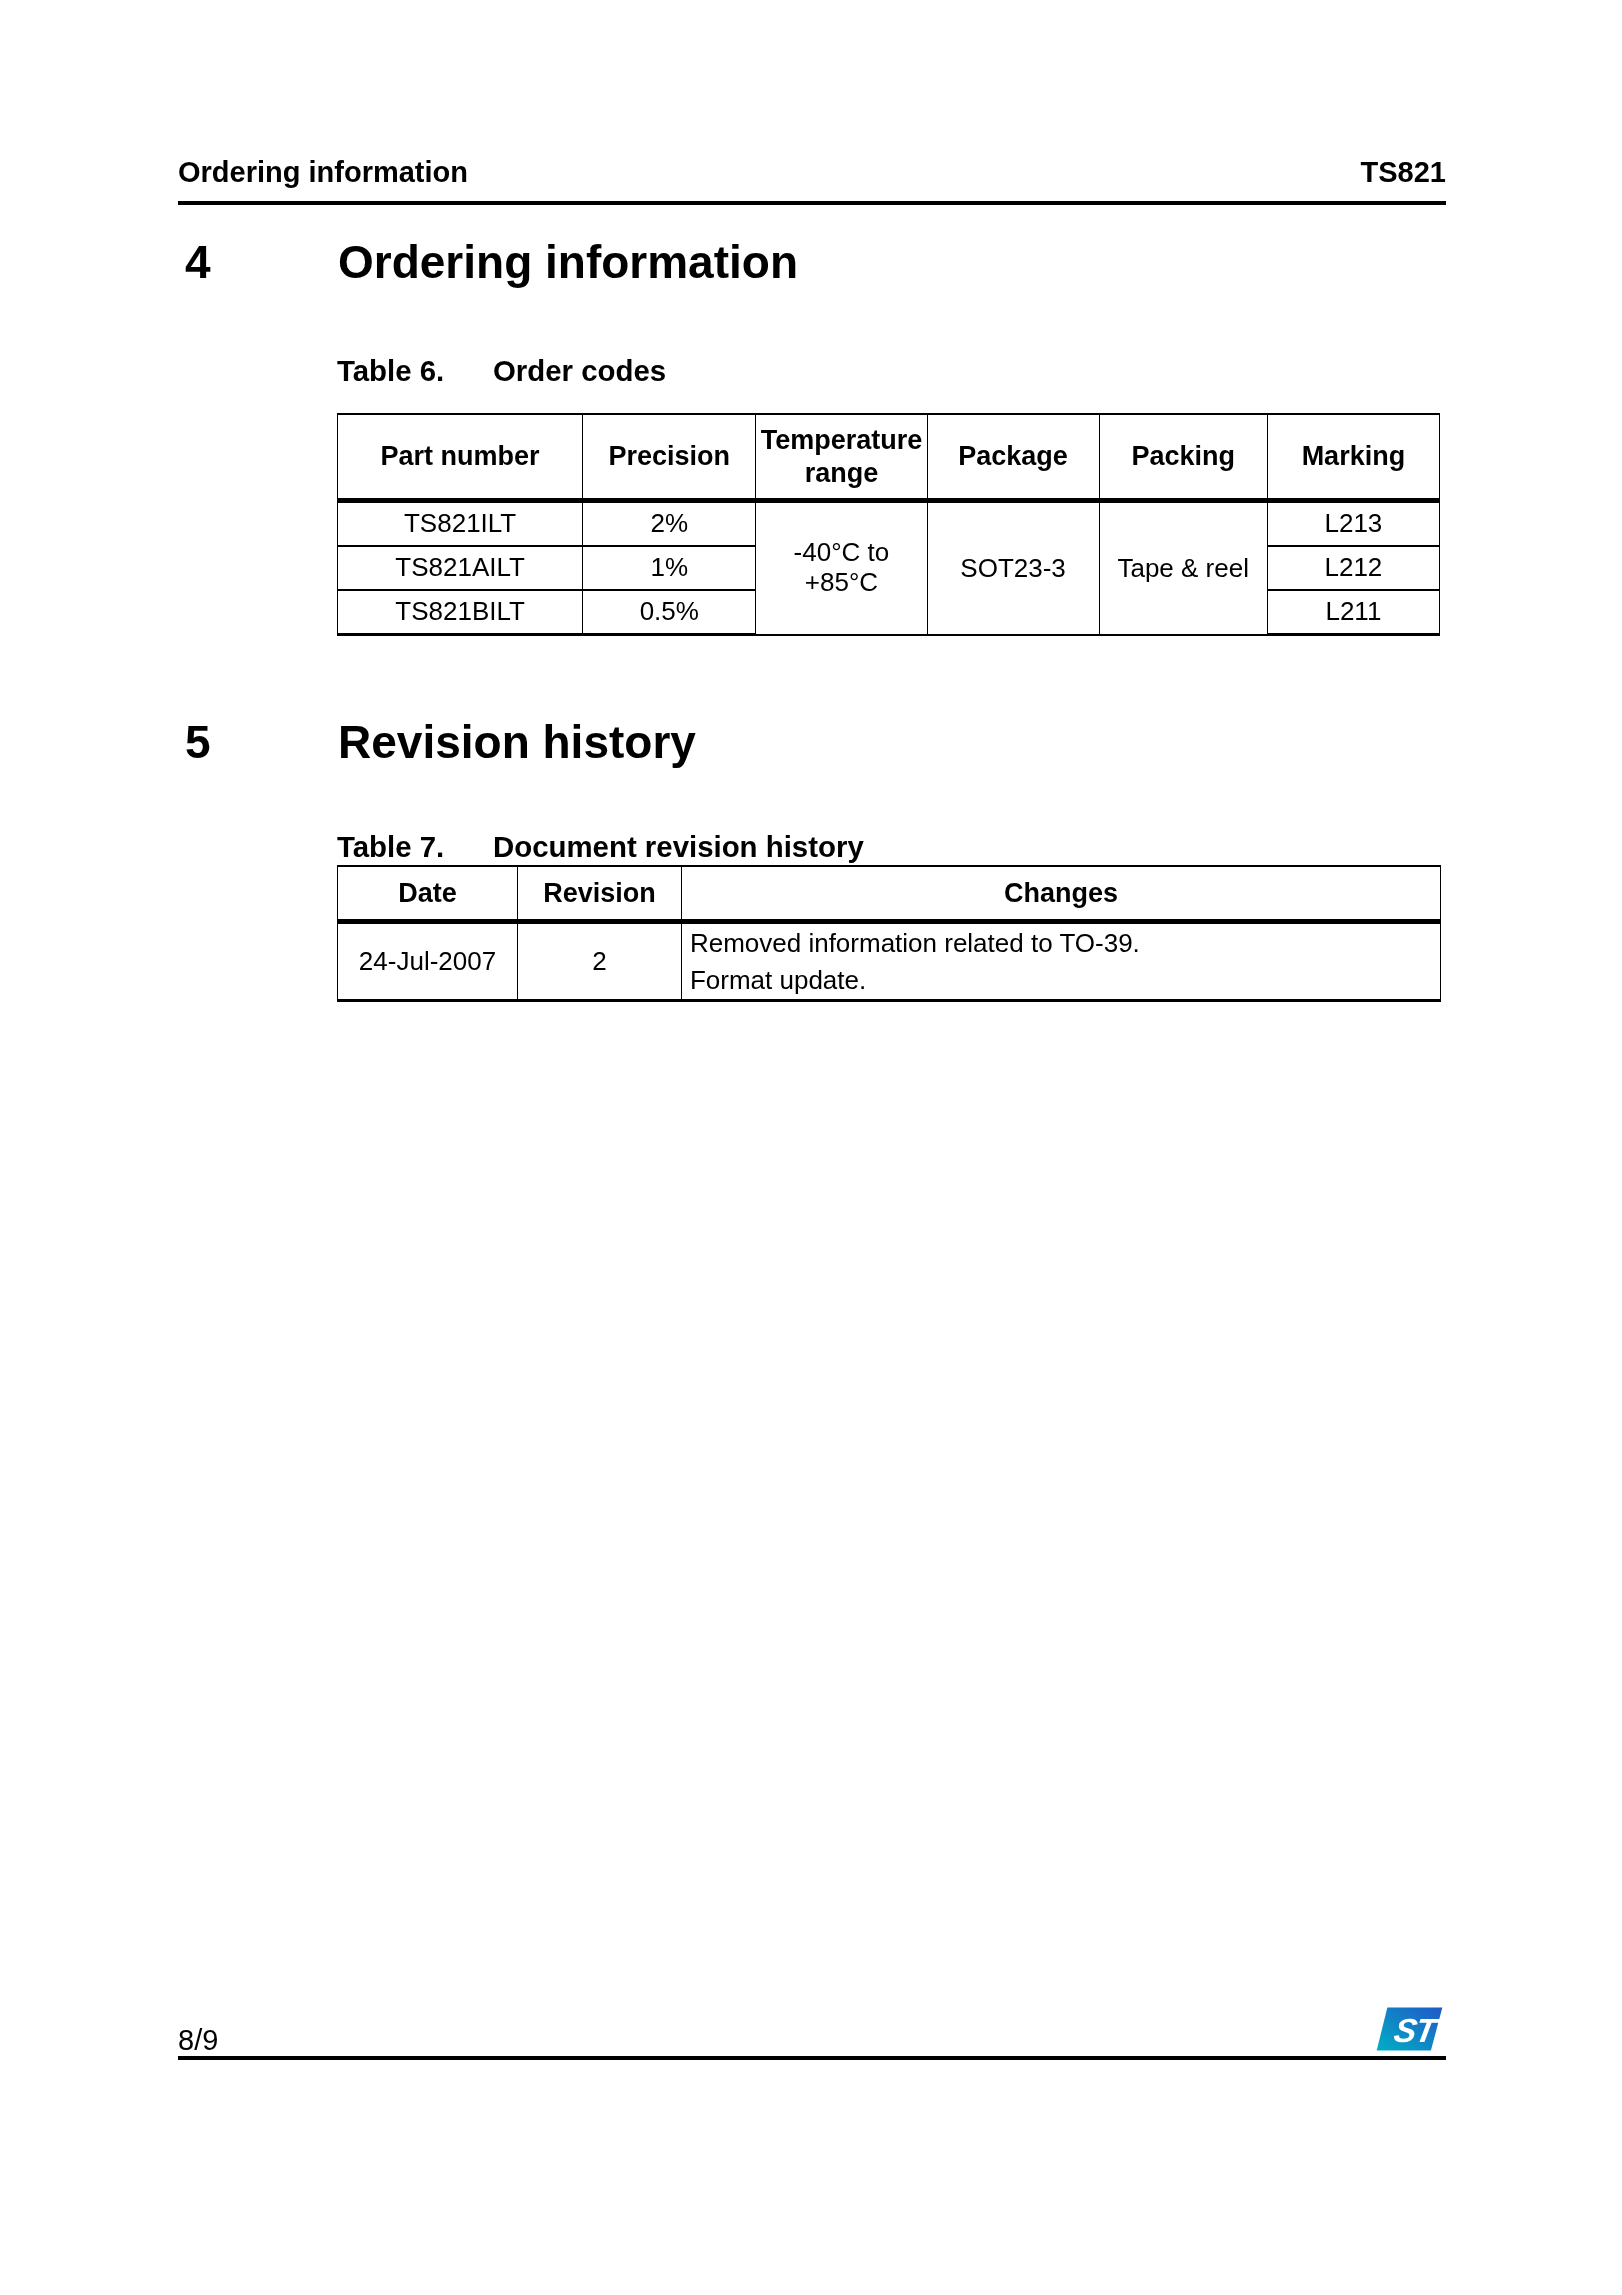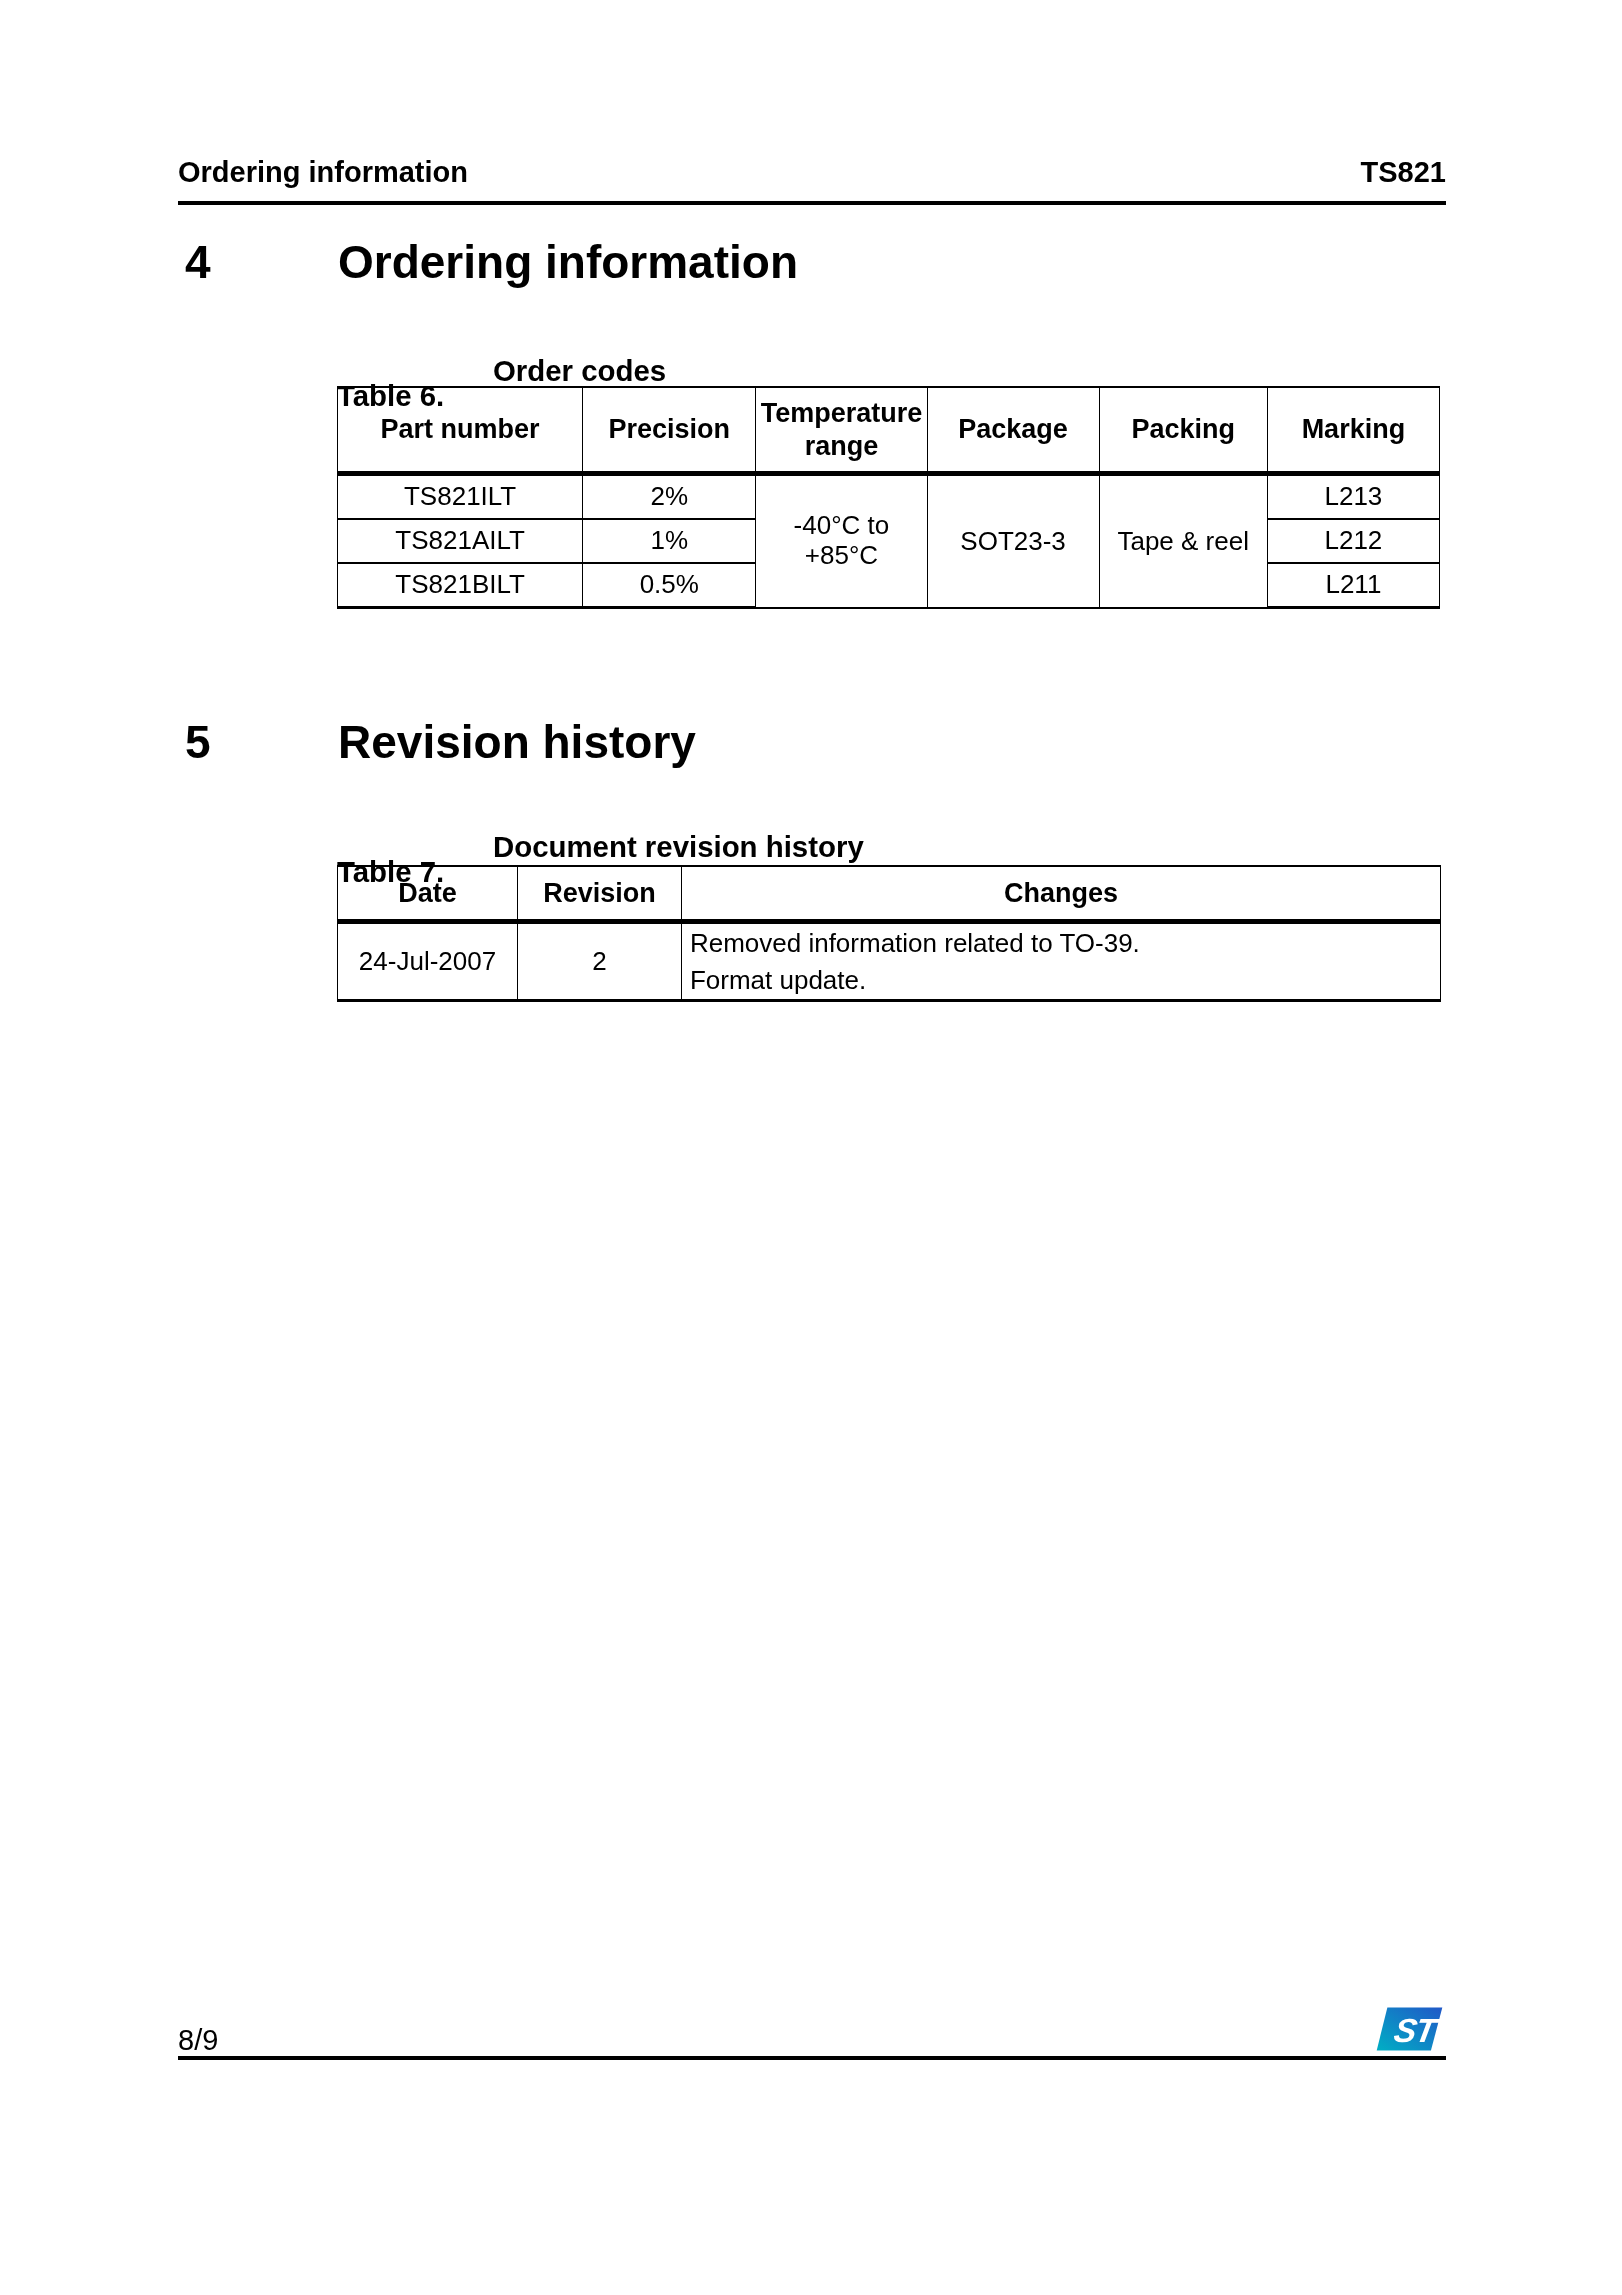--- a/index.html
+++ b/index.html
@@ -62,21 +62,20 @@
     display: flex;
     font-size: 29.4px;
     font-weight: bold;
     line-height: 1.1;
     white-space: nowrap;
   }
   .table-caption .cap-label {
     display: inline-block;
     width: 156px;
     flex: 0 0 156px;
-    margin-top: 25px;
   }
   #caption-6 { top: 355px; }
   #caption-7 { top: 831px; }
 
   
   table.doc-table {
     position: absolute;
     left: 337px;
     border-collapse: collapse;
     table-layout: fixed;
@@ -90,21 +89,21 @@
     vertical-align: middle;
     padding: 0;
     overflow: hidden;
   }
   table.doc-table th {
     font-size: 27px;
     font-weight: bold;
   }
 
   
-  #order-table { top: 386px; padding-left: 37px; }
+  #order-table { top: 413px; padding-left: 37px; }
   #order-table th,
   #order-table td {
     border-left: 1.3px solid #000;
     border-right: 1.3px solid #000;
   }
   #order-table thead th {
     border-top: 2.6px solid #000;
     border-bottom: 5.2px solid #000;
     height: 83px;
   }

